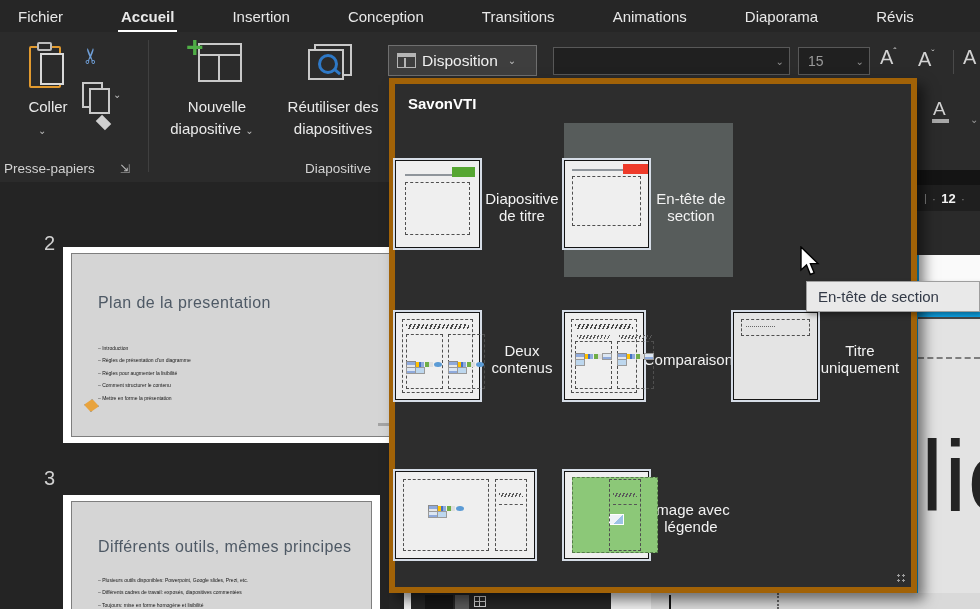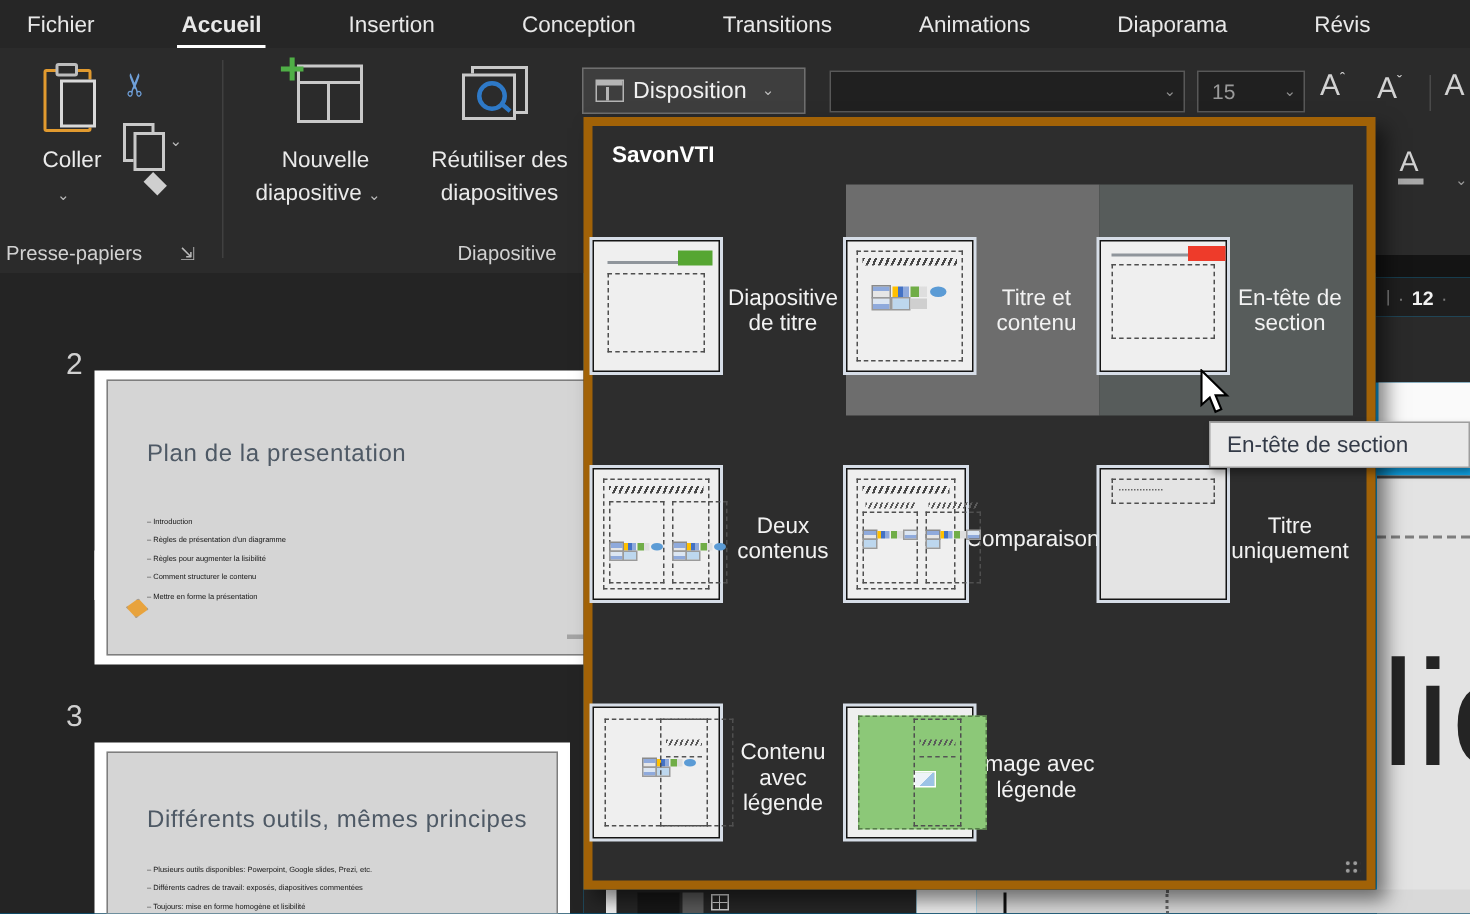--- a/index.html
+++ b/index.html
@@ -323,37 +323,20 @@
     <div class="master">SavonVTI</div>
 
     <div class="lrow lrow1">
       <div class="cell">
         <div class="th th-title">
           <div class="bar"></div>
           <div class="ctab" style="background:#56a632;"></div>
           <div class="body dash"></div>
         </div>
         <div class="lname">Diapositive de titre</div>
-      </div>
-      <div class="cell selected">
-        <div class="th th-content">
-          <div class="outerbox dash">
-            <div class="sq"></div>
-            <div class="ic">
-              <span class="i-table"></span>
-                <span class="i-chart"></span>
-                <span class="i-smart"></span>
-                <span class="i-globe"></span>
-              <span class="i-pic"></span>
-                <span class="i-vid"></span>
-                <span class="i-gray"></span>
-            </div>
-          </div>
-        </div>
-        <div class="lname">Titre et contenu</div>
       </div>
       <div class="cell hovered">
         <div class="th th-sech">
           <div class="bar"></div>
           <div class="ctab" style="background:#ee3b2a;"></div>
           <div class="body dash"></div>
         </div>
         <div class="lname">En-tête de section</div>
       </div>
     </div>
@@ -441,21 +424,20 @@
                 <span class="i-smart"></span>
                 <span class="i-globe"></span>
                 <span class="i-pic"></span>
                 <span class="i-vid"></span>
               </div>
           </div>
           <div class="sidebox dash">
               <div class="sq2"></div>
             </div>
         </div>
-        <div class="lname">Contenu avec légende</div>
       </div>
       <div class="cell">
         <div class="th">
           <div class="greenbox">
               <div class="pic"></div>
             </div>
           <div class="sidebox dash">
               <div class="sq2"></div>
             </div>
         </div>

